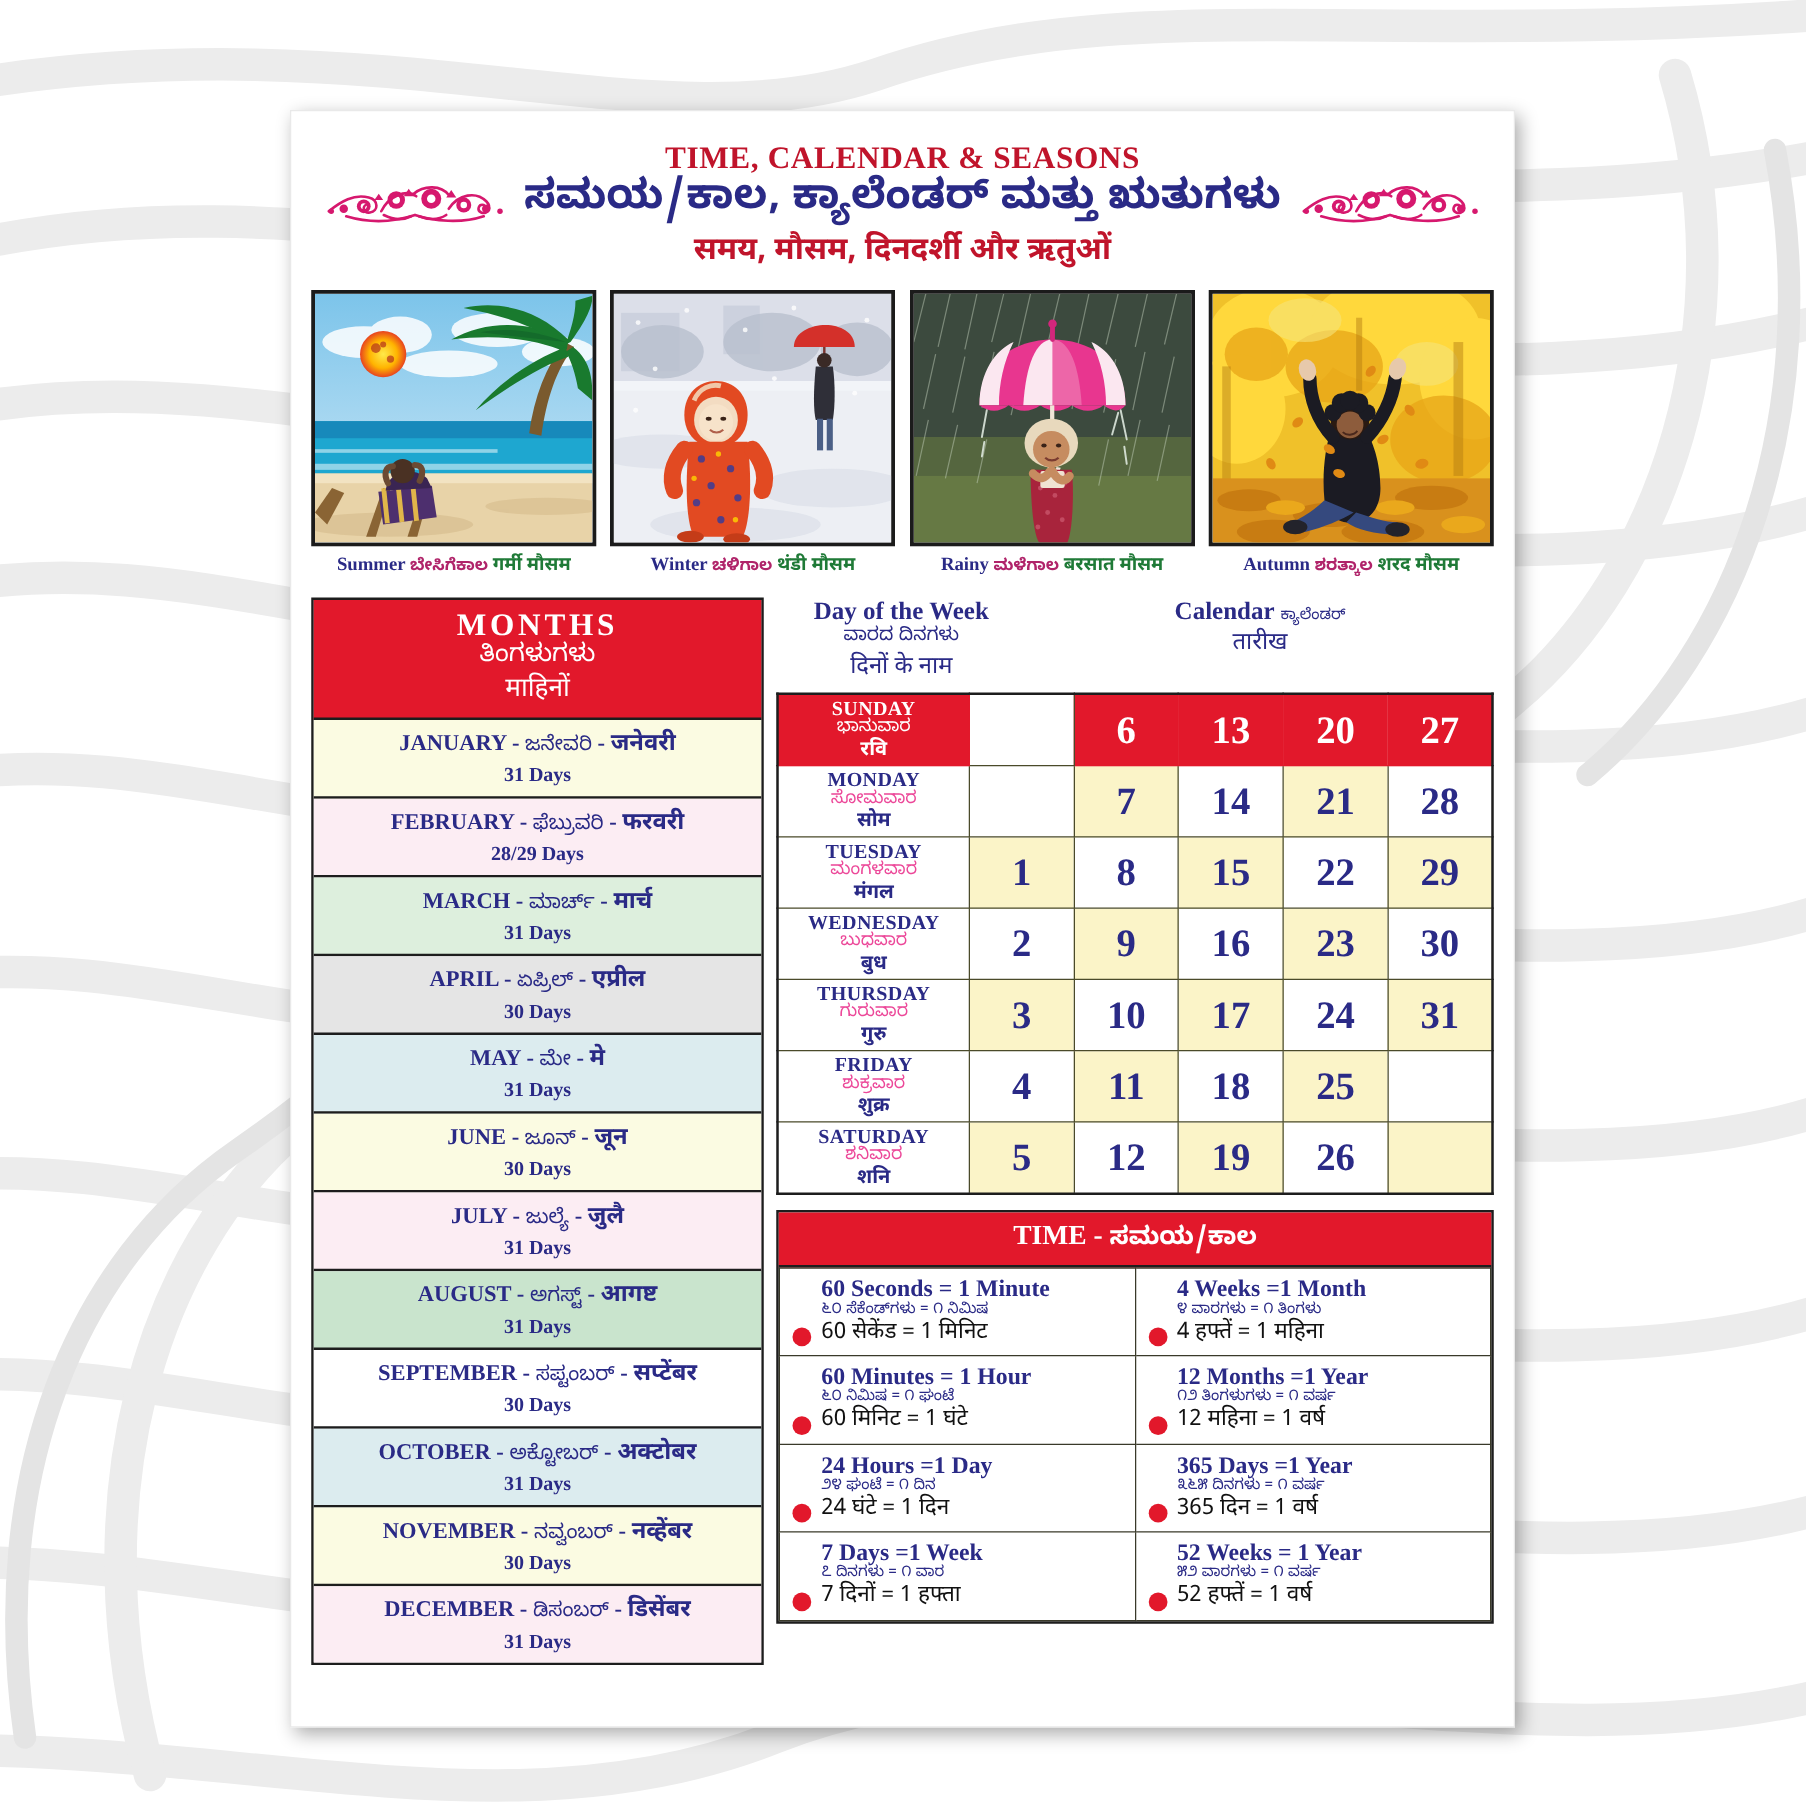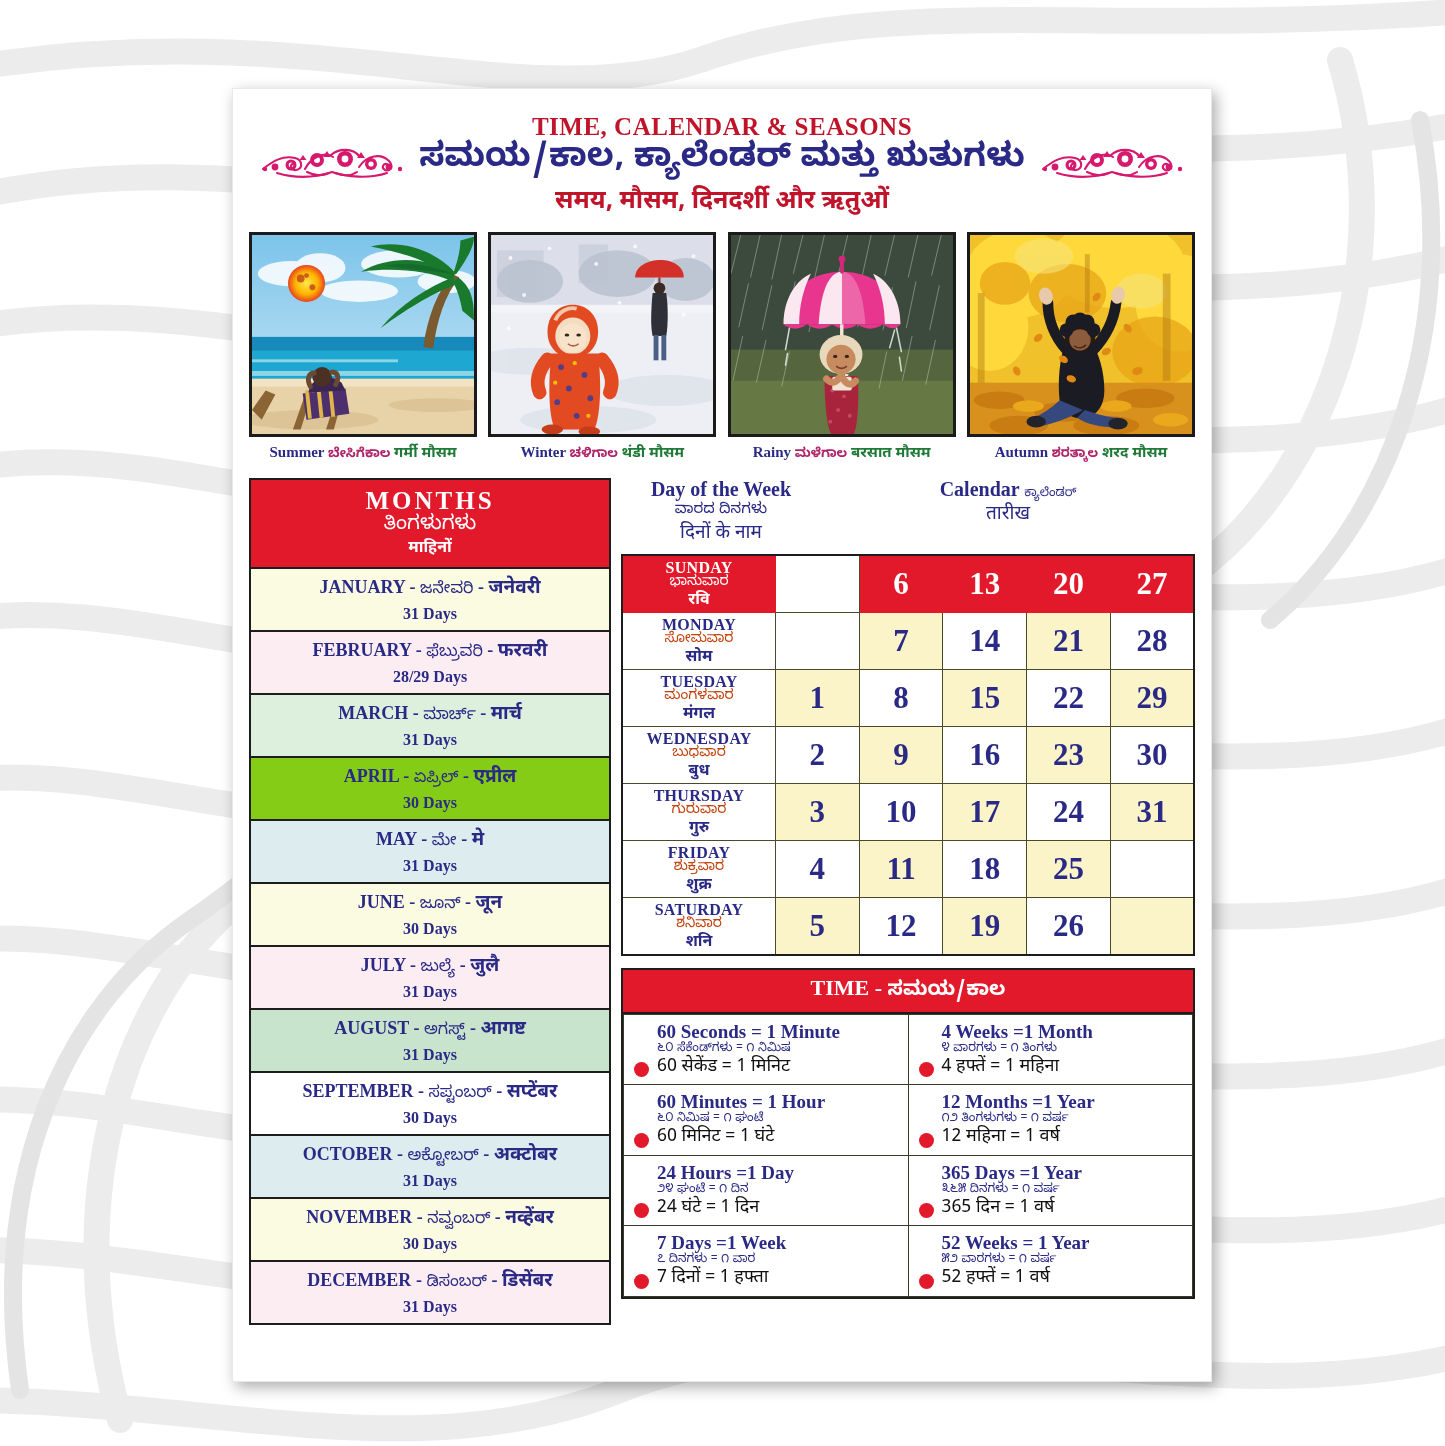--- a/index.html
+++ b/index.html
@@ -54,21 +54,21 @@
   
   .lower{display:flex;padding:14px 16px 0 16px;gap:10px;align-items:flex-start;}
   
   .months{width:362px;border:2px solid #1d1d1d;box-sizing:border-box;}
   .months-head{
     background:#e2182b;color:#fff;text-align:center;padding:7px 0 8px 0;
     border-bottom:2px solid #1d1d1d;
   }
   .mh-en{font-size:25px;font-weight:bold;letter-spacing:3px;}
   .mh-kn{font-size:20px;font-family:"Noto Sans Kannada","DejaVu Sans",sans-serif;margin-top:-2px;}
-  .mh-hi{font-size:16px;font-family:"Noto Sans Devanagari","DejaVu Sans",sans-serif;font-weight:bold;margin-top:-2px;}
+  .mh-hi{font-size:21px;font-family:"Noto Sans Devanagari","DejaVu Sans",sans-serif;font-weight:normal;margin-top:-2px;}
   .mrow{border-bottom:2px solid #1d1d1d;text-align:center;padding:7px 0 7px 0;}
   .mrow:last-child{border-bottom:none;}
   .mname{font-size:18px;font-weight:bold;color:#2a2a86;white-space:nowrap;}
   .mname .kn{font-family:"Noto Sans Kannada","DejaVu Sans",sans-serif;font-size:16px;font-weight:normal;}
   .mname .hi{font-family:"Noto Sans Devanagari","DejaVu Sans",sans-serif;font-size:19px;}
   .mdays{font-size:16px;font-weight:bold;color:#2a2a86;margin-top:3px;}
   
   .right{flex:1;}
   .rhead{display:flex;padding:0 0 8px 0;}
   .rhead-l{width:200px;text-align:center;}
@@ -76,21 +76,21 @@
   .rh-en{font-size:20px;font-weight:bold;color:#2a2a86;}
   .rh-kn{font-size:15px;color:#2a2a86;font-family:"Noto Sans Kannada","DejaVu Sans",sans-serif;}
   .rh-hi{font-size:19px;color:#2a2a86;font-family:"Noto Sans Devanagari","DejaVu Sans",sans-serif;}
   .rh-inline{font-size:20px;font-weight:bold;color:#2a2a86;}
   .rh-inline .kn{font-size:12px;font-weight:normal;font-family:"Noto Sans Kannada","DejaVu Sans",sans-serif;}
   
   table.cal{border-collapse:collapse;width:100%;border:2px solid #1d1d1d;table-layout:fixed;}
   table.cal td{border:1px solid #4a4a2a;padding:0;text-align:center;vertical-align:middle;}
   td.dayname{width:152px;padding:5px 2px 6px 2px;background:#fff;}
   .dn-en{font-size:16px;font-weight:bold;color:#2a2a86;letter-spacing:.3px;}
-  .dn-kn{font-size:14px;color:#c2410c;font-family:"Noto Sans Kannada","DejaVu Sans",sans-serif;line-height:1.05;}
+  .dn-kn{font-size:14px;color:#ec4899;font-family:"Noto Sans Kannada","DejaVu Sans",sans-serif;line-height:1.05;}
   .dn-hi{font-size:16px;color:#2a2a86;font-weight:bold;font-family:"Noto Sans Devanagari","DejaVu Sans",sans-serif;line-height:1.1;}
   td.num{font-size:31px;font-weight:bold;color:#2a2a86;height:56px;}
   tr.sunday td{background:#e2182b;border-color:#e2182b;}
   tr.sunday td.dayname{color:#fff;}
   tr.sunday .dn-en,tr.sunday .dn-kn,tr.sunday .dn-hi{color:#fff;}
   tr.sunday td.num{color:#fff;}
   tr.sunday td.blank{background:#fff;border:1px solid #4a4a2a;}
   td.cream{background:#fbf4c8;}
   td.plain{background:#fff;}
   
@@ -543,21 +543,21 @@
             <div class="mdays">31 Days</div>
           </div>
           <div class="mrow" style="background: rgb(252, 237, 243);">
             <div class="mname"><span>FEBRUARY</span> - <span class="kn">ಫೆಬ್ರುವರಿ</span> - <span class="hi">फरवरी</span></div>
             <div class="mdays">28/29 Days</div>
           </div>
           <div class="mrow" style="background: rgb(221, 239, 221);">
             <div class="mname"><span>MARCH</span> - <span class="kn">ಮಾರ್ಚ್</span> - <span class="hi">मार्च</span></div>
             <div class="mdays">31 Days</div>
           </div>
-          <div class="mrow" style="background: #84cc16;">
+          <div class="mrow" style="background: #e5e5e5;">
             <div class="mname"><span>APRIL</span> - <span class="kn">ಏಪ್ರಿಲ್</span> - <span class="hi">एप्रील</span></div>
             <div class="mdays">30 Days</div>
           </div>
           <div class="mrow" style="background: rgb(220, 236, 239);">
             <div class="mname"><span>MAY</span> - <span class="kn">ಮೇ</span> - <span class="hi">मे</span></div>
             <div class="mdays">31 Days</div>
           </div>
           <div class="mrow" style="background: rgb(251, 251, 226);">
             <div class="mname"><span>JUNE</span> - <span class="kn">ಜೂನ್</span> - <span class="hi">जून</span></div>
             <div class="mdays">30 Days</div>

